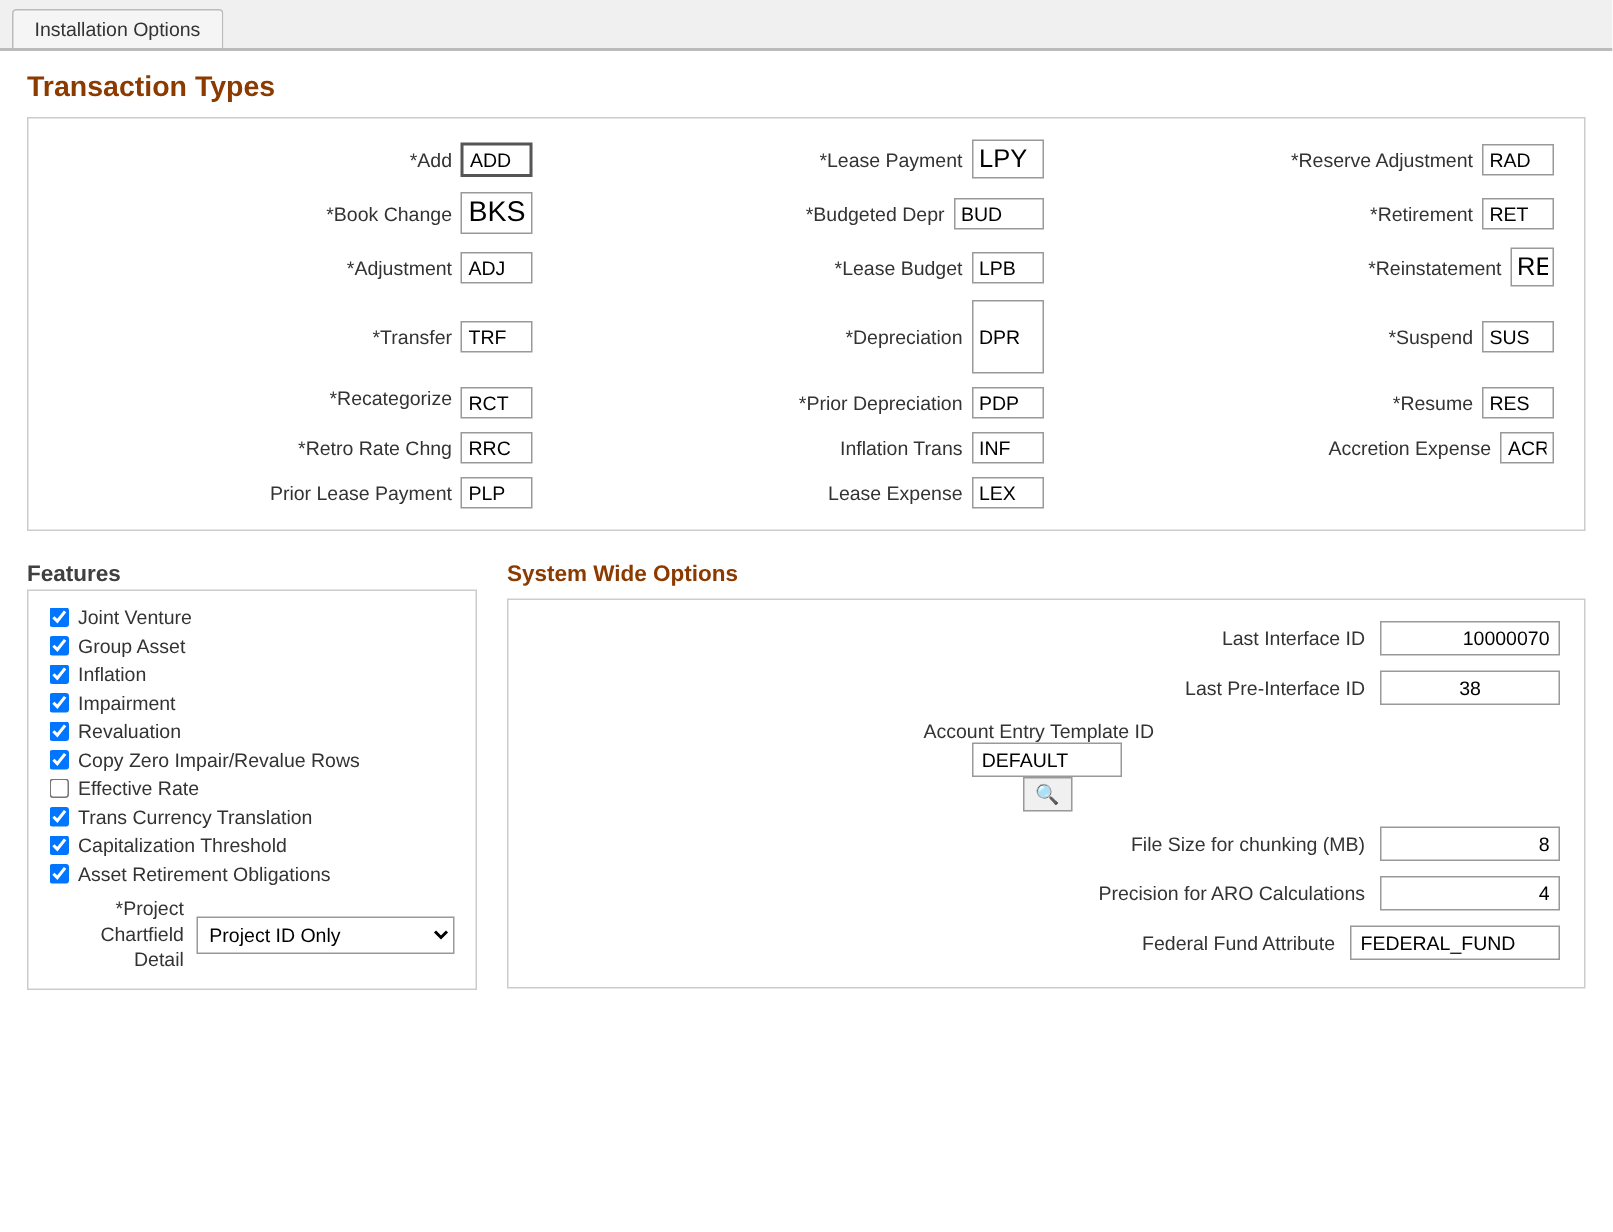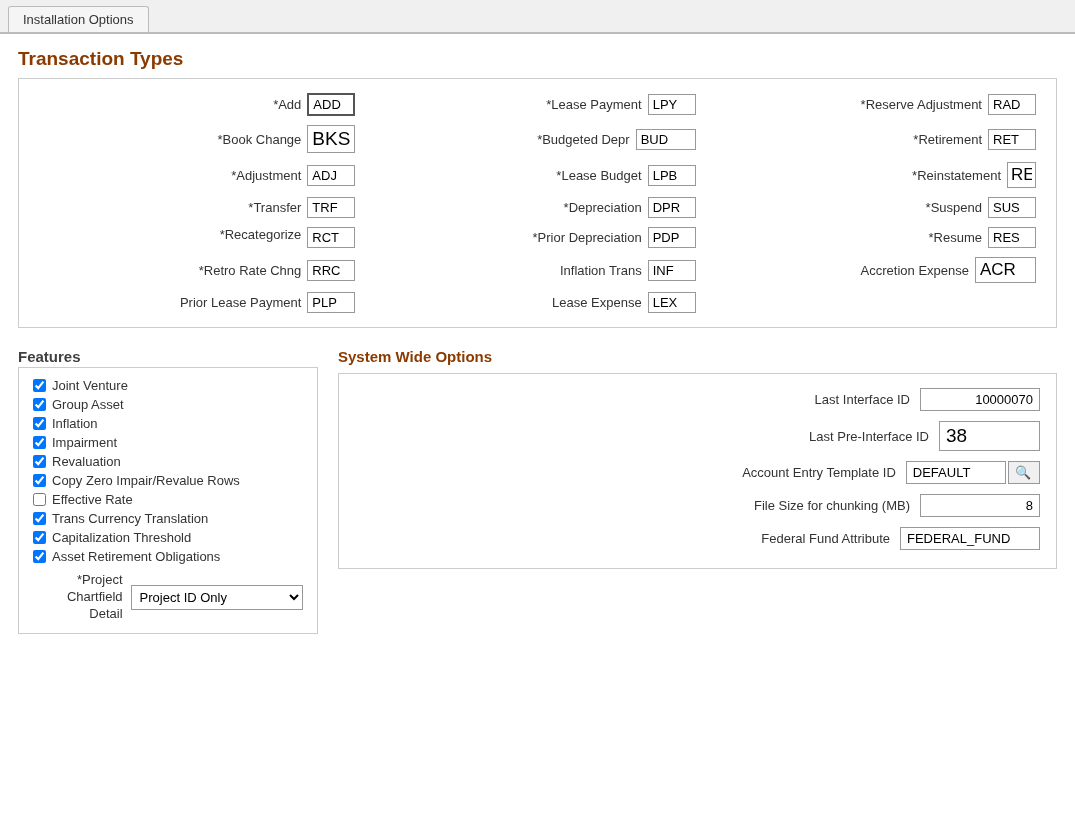--- a/index.html
+++ b/index.html
@@ -20,21 +20,21 @@
     <div style="color: #8b3a00; font-size: 19px; font-weight: bold; margin-bottom: 8px;">Transaction Types</div>
     <div style="border: 1px solid #ccc; padding: 12px 8px 12px 8px; margin-bottom: 20px; background: #fff;">
       <div style="display: grid; grid-template-columns: repeat(3, 1fr); row-gap: 5px;">
 
         <div style="display:flex; align-items:center; justify-content:flex-end; padding: 2px 12px;">
           <span style="margin-right:6px;">*Add</span>
           <input type="text" value="ADD" style="border: 2px solid rgb(85, 85, 85); padding: 2px 4px; width: 48px; font-size: 13px;">
         </div>
         <div style="display:flex; align-items:center; justify-content:flex-end; padding: 2px 12px;">
           <span style="margin-right:6px;">*Lease Payment</span>
-          <input type="text" value="LPY" style="border: 1px solid rgb(153, 153, 153); padding: 2px 4px; width: 48px; font-size: 13px;">
+          <input type="text" value="LPY" style="border: 1px solid rgb(153, 153, 153); padding: 2px 4px; width: 48px; font-size: 17px;">
         </div>
         <div style="display:flex; align-items:center; justify-content:flex-end; padding: 2px 12px;">
           <span style="margin-right:6px;">*Reserve Adjustment</span>
           <input type="text" value="RAD" style="border: 1px solid rgb(153, 153, 153); padding: 2px 4px; width: 48px; font-size: 13px;">
         </div>
 
         <div style="display:flex; align-items:center; justify-content:flex-end; padding: 2px 12px;">
           <span style="margin-right:6px;">*Book Change</span>
           <input type="text" value="BKS" style="border: 1px solid rgb(153, 153, 153); padding: 2px 4px; width: 48px; font-size: 19px;">
         </div>
@@ -59,21 +59,21 @@
           <span style="margin-right:6px;">*Reinstatement</span>
           <input type="text" value="REI" style="border: 1px solid rgb(153, 153, 153); padding: 2px 3px; width: 29px; font-size: 17px;">
         </div>
 
         <div style="display:flex; align-items:center; justify-content:flex-end; padding: 2px 12px;">
           <span style="margin-right:6px;">*Transfer</span>
           <input type="text" value="TRF" style="border: 1px solid rgb(153, 153, 153); padding: 2px 4px; width: 48px; font-size: 13px;">
         </div>
         <div style="display:flex; align-items:center; justify-content:flex-end; padding: 2px 12px;">
           <span style="margin-right:6px;">*Depreciation</span>
-          <input type="text" value="DPR" style="border: 1px solid rgb(153, 153, 153); padding: 2px 4px; width: 48px; font-size: 13px;">
+          <input type="text" value="DPR" style="border: 1px solid rgb(153, 153, 153); padding: 16px 4px; width: 48px; font-size: 13px;">
         </div>
         <div style="display:flex; align-items:center; justify-content:flex-end; padding: 2px 12px;">
           <span style="margin-right:6px;">*Suspend</span>
           <input type="text" value="SUS" style="border: 1px solid rgb(153, 153, 153); padding: 2px 4px; width: 48px; font-size: 13px;">
         </div>
 
         <div style="display:flex; align-items:flex-start; justify-content:flex-end; padding: 2px 12px;">
           <span style="margin-right:6px;">*Recategorize</span>
           <input type="text" value="RCT" style="border: 1px solid rgb(153, 153, 153); padding: 2px 4px; width: 48px; font-size: 13px;">
         </div>
@@ -89,21 +89,21 @@
         <div style="display:flex; align-items:center; justify-content:flex-end; padding: 2px 12px;">
           <span style="margin-right:6px;">*Retro Rate Chng</span>
           <input type="text" value="RRC" style="border: 1px solid rgb(153, 153, 153); padding: 2px 4px; width: 48px; font-size: 13px;">
         </div>
         <div style="display:flex; align-items:center; justify-content:flex-end; padding: 2px 12px;">
           <span style="margin-right:6px;">Inflation Trans</span>
           <input type="text" value="INF" style="border: 1px solid rgb(153, 153, 153); padding: 2px 4px; width: 48px; font-size: 13px;">
         </div>
         <div style="display:flex; align-items:center; justify-content:flex-end; padding: 2px 12px;">
           <span style="margin-right:6px;">Accretion Expense</span>
-          <input type="text" value="ACR" style="border: 1px solid rgb(153, 153, 153); padding: 2px 4px; width: 61px; font-size: 17px;">
+          <input type="text" value="ACR" style="border: 1px solid rgb(153, 153, 153); padding: 2px 4px; width: 36px; font-size: 13px;">
         </div>
 
         <div style="display:flex; align-items:center; justify-content:flex-end; padding: 2px 12px;">
           <span style="margin-right:6px;">Prior Lease Payment</span>
           <input type="text" value="PLP" style="border: 1px solid rgb(153, 153, 153); padding: 2px 4px; width: 48px; font-size: 13px;">
         </div>
         <div style="display:flex; align-items:center; justify-content:flex-end; padding: 2px 12px;">
           <span style="margin-right:6px;">Lease Expense</span>
           <input type="text" value="LEX" style="border: 1px solid rgb(153, 153, 153); padding: 2px 4px; width: 48px; font-size: 13px;">
         </div>
@@ -175,31 +175,35 @@
     <div style="flex:1;">
       <div style="color: #8b3a00; font-size: 15px; font-weight: bold; margin-bottom: 8px;">System Wide Options</div>
       <div style="border: 1px solid #ccc; padding: 14px 16px; background: #fff;">
 
         <div style="display:flex; align-items:center; justify-content:flex-end; margin-bottom:10px;">
           <span style="margin-right:10px; white-space:nowrap;">Last Interface ID</span>
           <input type="text" value="10000070" style="border: 1px solid rgb(153, 153, 153); padding: 3px 6px; font-size: 13px; width: 120px; text-align: right;">
         </div>
         <div style="display:flex; align-items:center; justify-content:flex-end; margin-bottom:10px;">
           <span style="margin-right:10px; white-space:nowrap;">Last Pre-Interface ID</span>
-          <input type="text" value="38" style="border: 1px solid rgb(153, 153, 153); padding: 3px 6px; font-size: 19px; width: 101px; text-align: left;">
-        </div>
-        <div style="display:flex; align-items:center; justify-content:flex-end; margin-bottom:10px;">
+          <input type="text" value="38" style="border: 1px solid rgb(153, 153, 153); padding: 3px 6px; font-size: 13px; width: 120px; text-align: center;">
+        </div>
+        <div style="display:flex; align-items:center; justify-content:flex-end; margin-bottom:10px;flex-direction:column;">
           <span style="margin-right:10px; white-space:nowrap;">Account Entry Template ID</span>
           <input type="text" value="DEFAULT" style="border: 1px solid rgb(153, 153, 153); padding: 3px 6px; font-size: 13px; width: 100px; text-align: left;">
           <button style="border:1px solid #999; background:#f0f0f0; padding:3px 7px; cursor:pointer; font-size:13px; margin-left:2px;">🔍</button>
         </div>
         <div style="display:flex; align-items:center; justify-content:flex-end; margin-bottom:10px;">
           <span style="margin-right:10px; white-space:nowrap;">File Size for chunking (MB)</span>
           <input type="text" value="8" style="border: 1px solid rgb(153, 153, 153); padding: 3px 6px; font-size: 13px; width: 120px; text-align: right;">
         </div>
+        <div style="display:flex; align-items:center; justify-content:flex-end; margin-bottom:10px;">
+          <span style="margin-right:10px; white-space:nowrap;">Precision for ARO Calculations</span>
+          <input type="text" value="4" style="border: 1px solid rgb(153, 153, 153); padding: 3px 6px; font-size: 13px; width: 120px; text-align: right;">
+        </div>
         <div style="display:flex; align-items:center; justify-content:flex-end; margin-bottom:4px;">
           <span style="margin-right:10px; white-space:nowrap;">Federal Fund Attribute</span>
           <input type="text" value="FEDERAL_FUND" style="border: 1px solid rgb(153, 153, 153); padding: 3px 6px; font-size: 13px; width: 140px; text-align: left;">
         </div>
 
       </div>
     </div>
 
   </div>
 </div>

